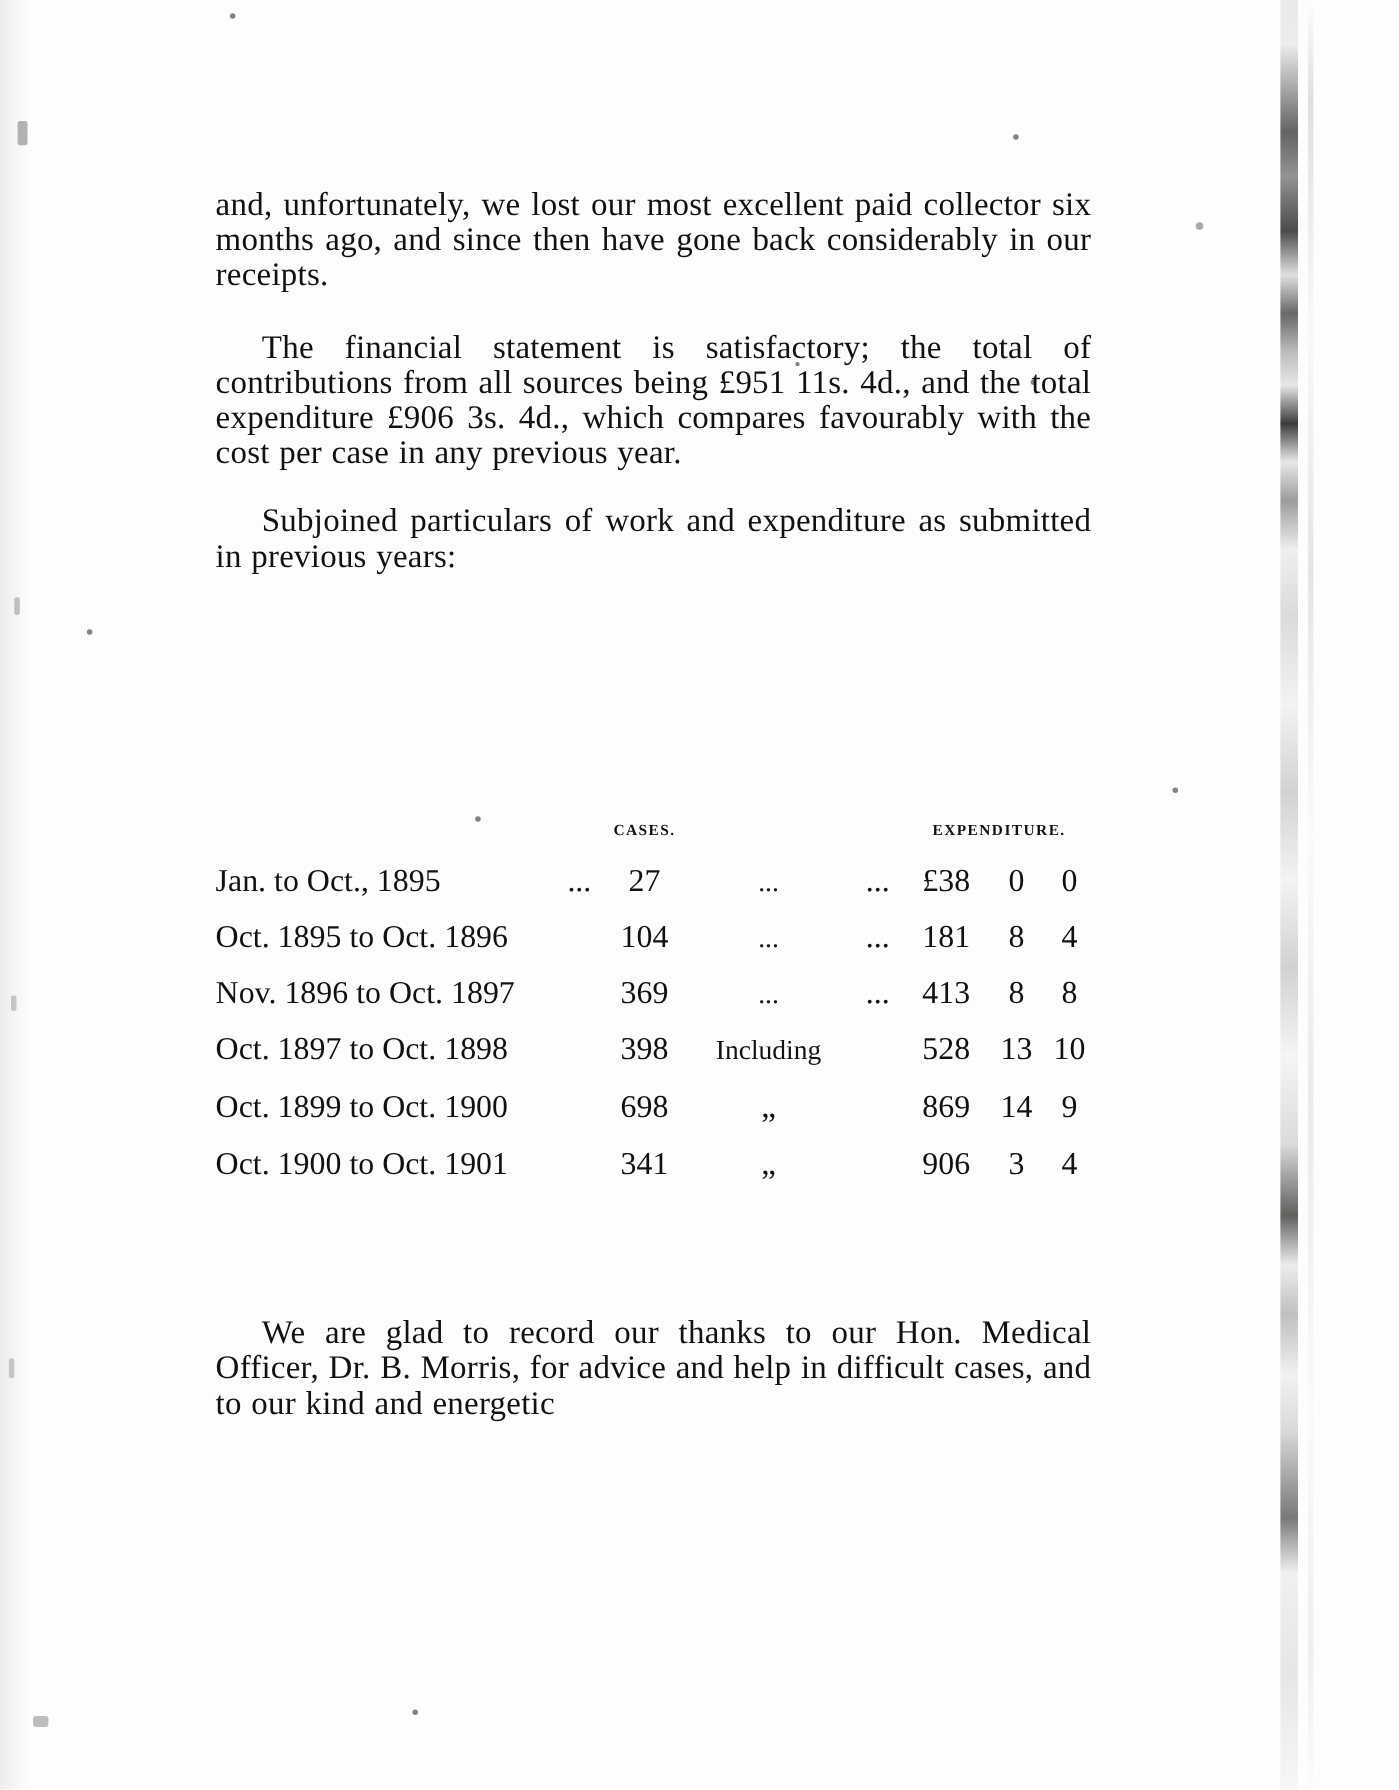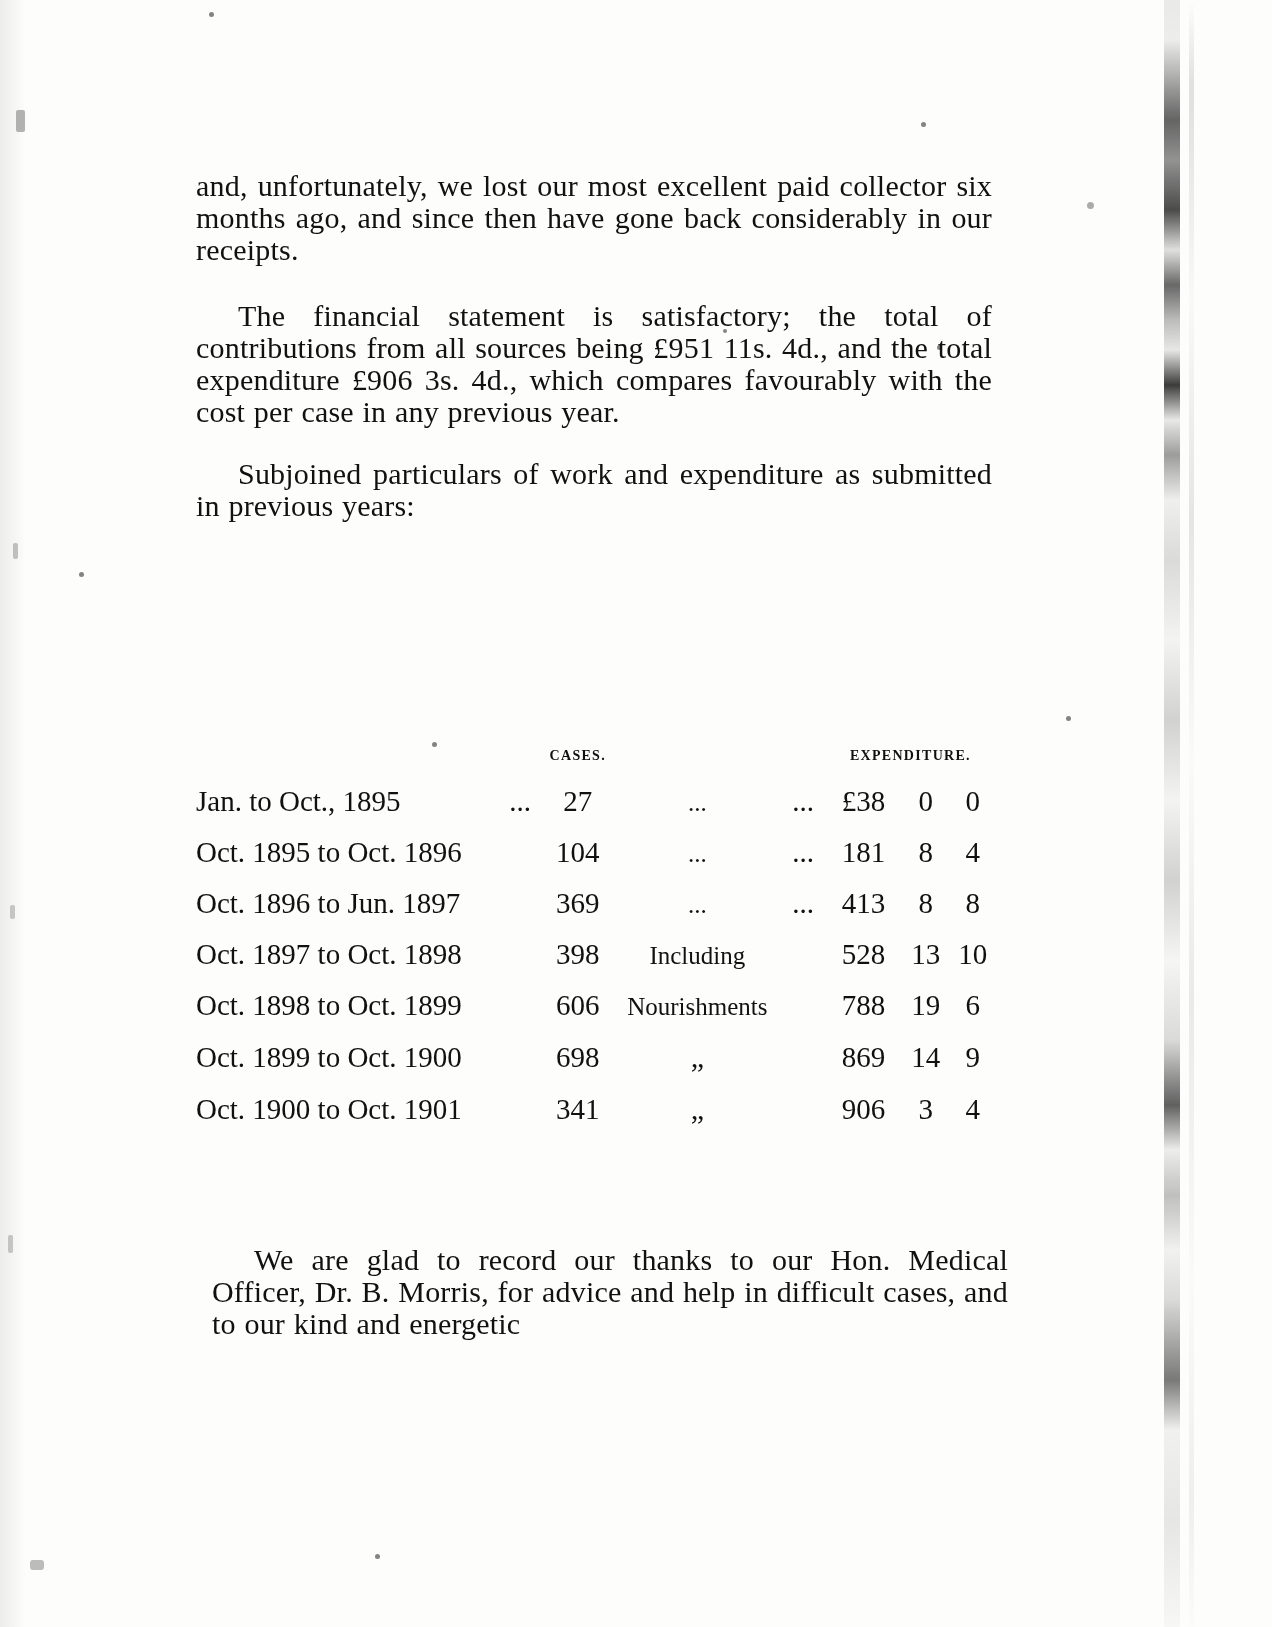--- a/index.html
+++ b/index.html
@@ -213,51 +213,41 @@
         <td class="c-lead"></td>
         <td class="c-cases">104</td>
         <td class="c-note">...</td>
         <td class="c-dots">...</td>
         <td class="c-pounds">181</td>
         <td class="c-shill">8</td>
         <td class="c-pence">4</td>
       </tr>
 
       <tr>
-        <td class="c-period">Oct. 1896 to Jun. 1897</td>
+        <td class="c-period">Nov. 1896 to Oct. 1897</td>
         <td class="c-lead"></td>
         <td class="c-cases">369</td>
         <td class="c-note">...</td>
         <td class="c-dots">...</td>
         <td class="c-pounds">413</td>
         <td class="c-shill">8</td>
         <td class="c-pence">8</td>
       </tr>
 
       <tr>
         <td class="c-period">Oct. 1897 to Oct. 1898</td>
         <td class="c-lead"></td>
         <td class="c-cases">398</td>
         <td class="c-note">Including</td>
         <td class="c-dots"></td>
         <td class="c-pounds">528</td>
         <td class="c-shill">13</td>
         <td class="c-pence">10</td>
       </tr>
 
-      <tr>
-        <td class="c-period">Oct. 1898 to Oct. 1899</td>
-        <td class="c-lead"></td>
-        <td class="c-cases">606</td>
-        <td class="c-note">Nourishments</td>
-        <td class="c-dots"></td>
-        <td class="c-pounds">788</td>
-        <td class="c-shill">19</td>
-        <td class="c-pence">6</td>
-      </tr>
 
       <tr>
         <td class="c-period">Oct. 1899 to Oct. 1900</td>
         <td class="c-lead"></td>
         <td class="c-cases">698</td>
         <td class="c-note ditto">„</td>
         <td class="c-dots"></td>
         <td class="c-pounds">869</td>
         <td class="c-shill">14</td>
         <td class="c-pence">9</td>
@@ -270,17 +260,17 @@
         <td class="c-note ditto">„</td>
         <td class="c-dots"></td>
         <td class="c-pounds">906</td>
         <td class="c-shill">3</td>
         <td class="c-pence">4</td>
       </tr>
 
     </tbody>
   </table>
 
-  <div class="body-col" style="top:1244px;margin-left:16px;">
+  <div class="body-col" style="top:1196px;">
     <p class="para" style="margin-bottom:0;">We are glad to record our thanks to our Hon. Medical Officer, Dr. B. Morris, for advice and help in difficult cases, and to our kind and energetic</p>
   </div>
 
 </div>
 
 </body></html>

